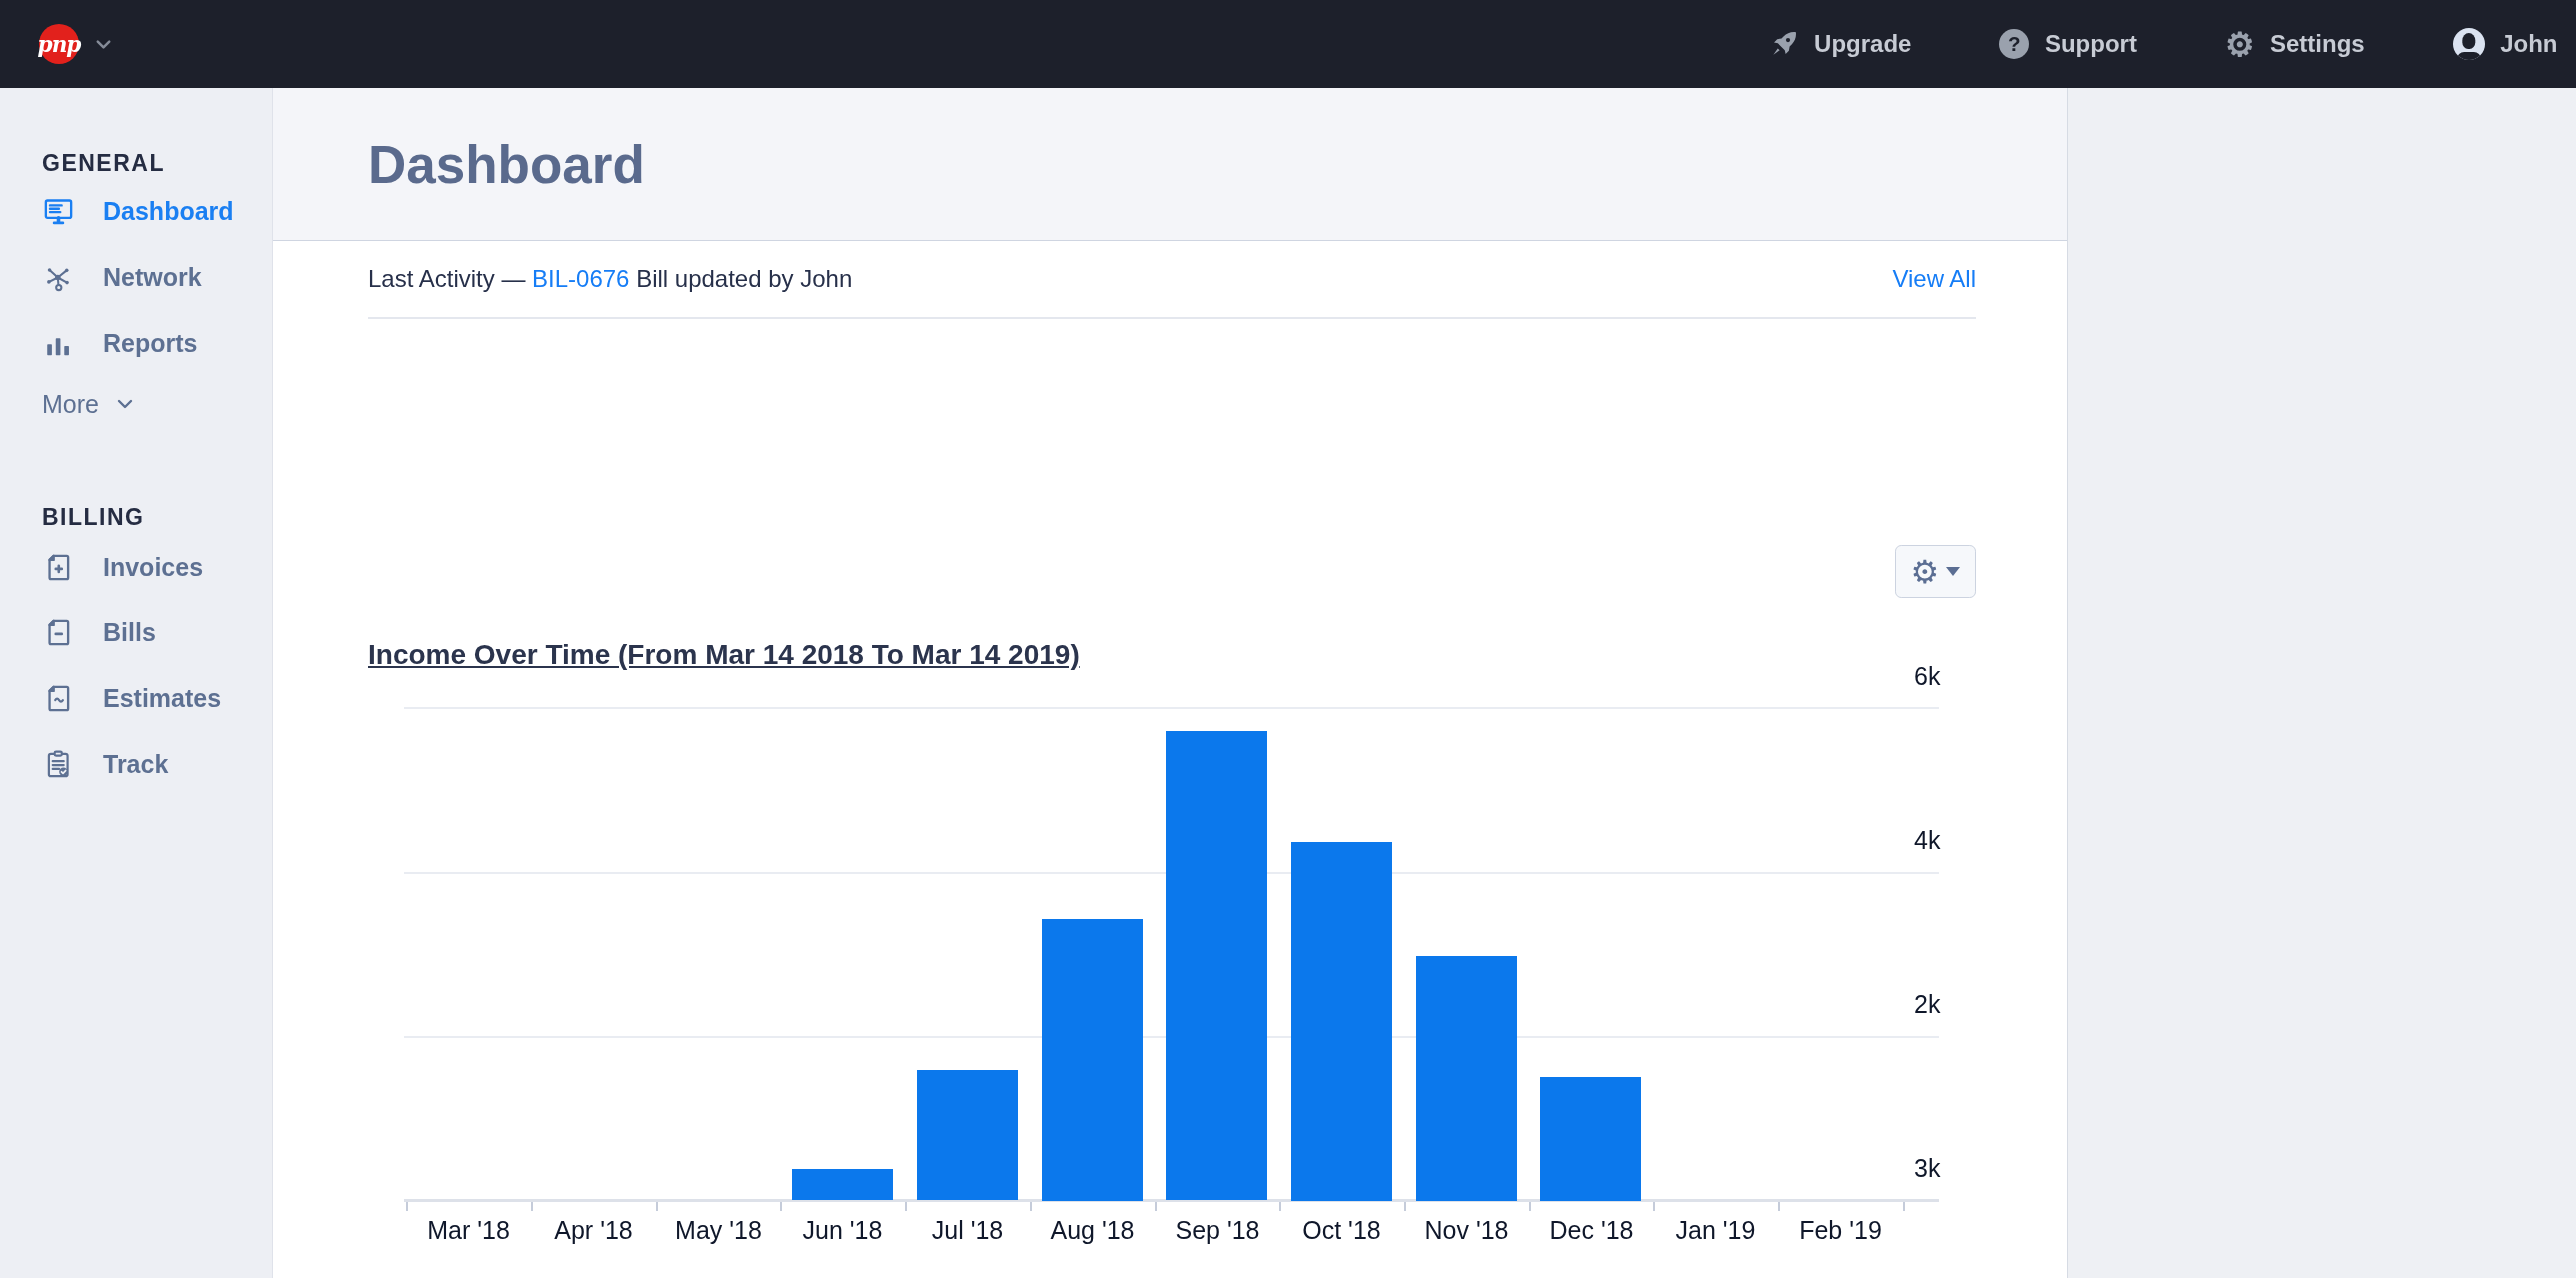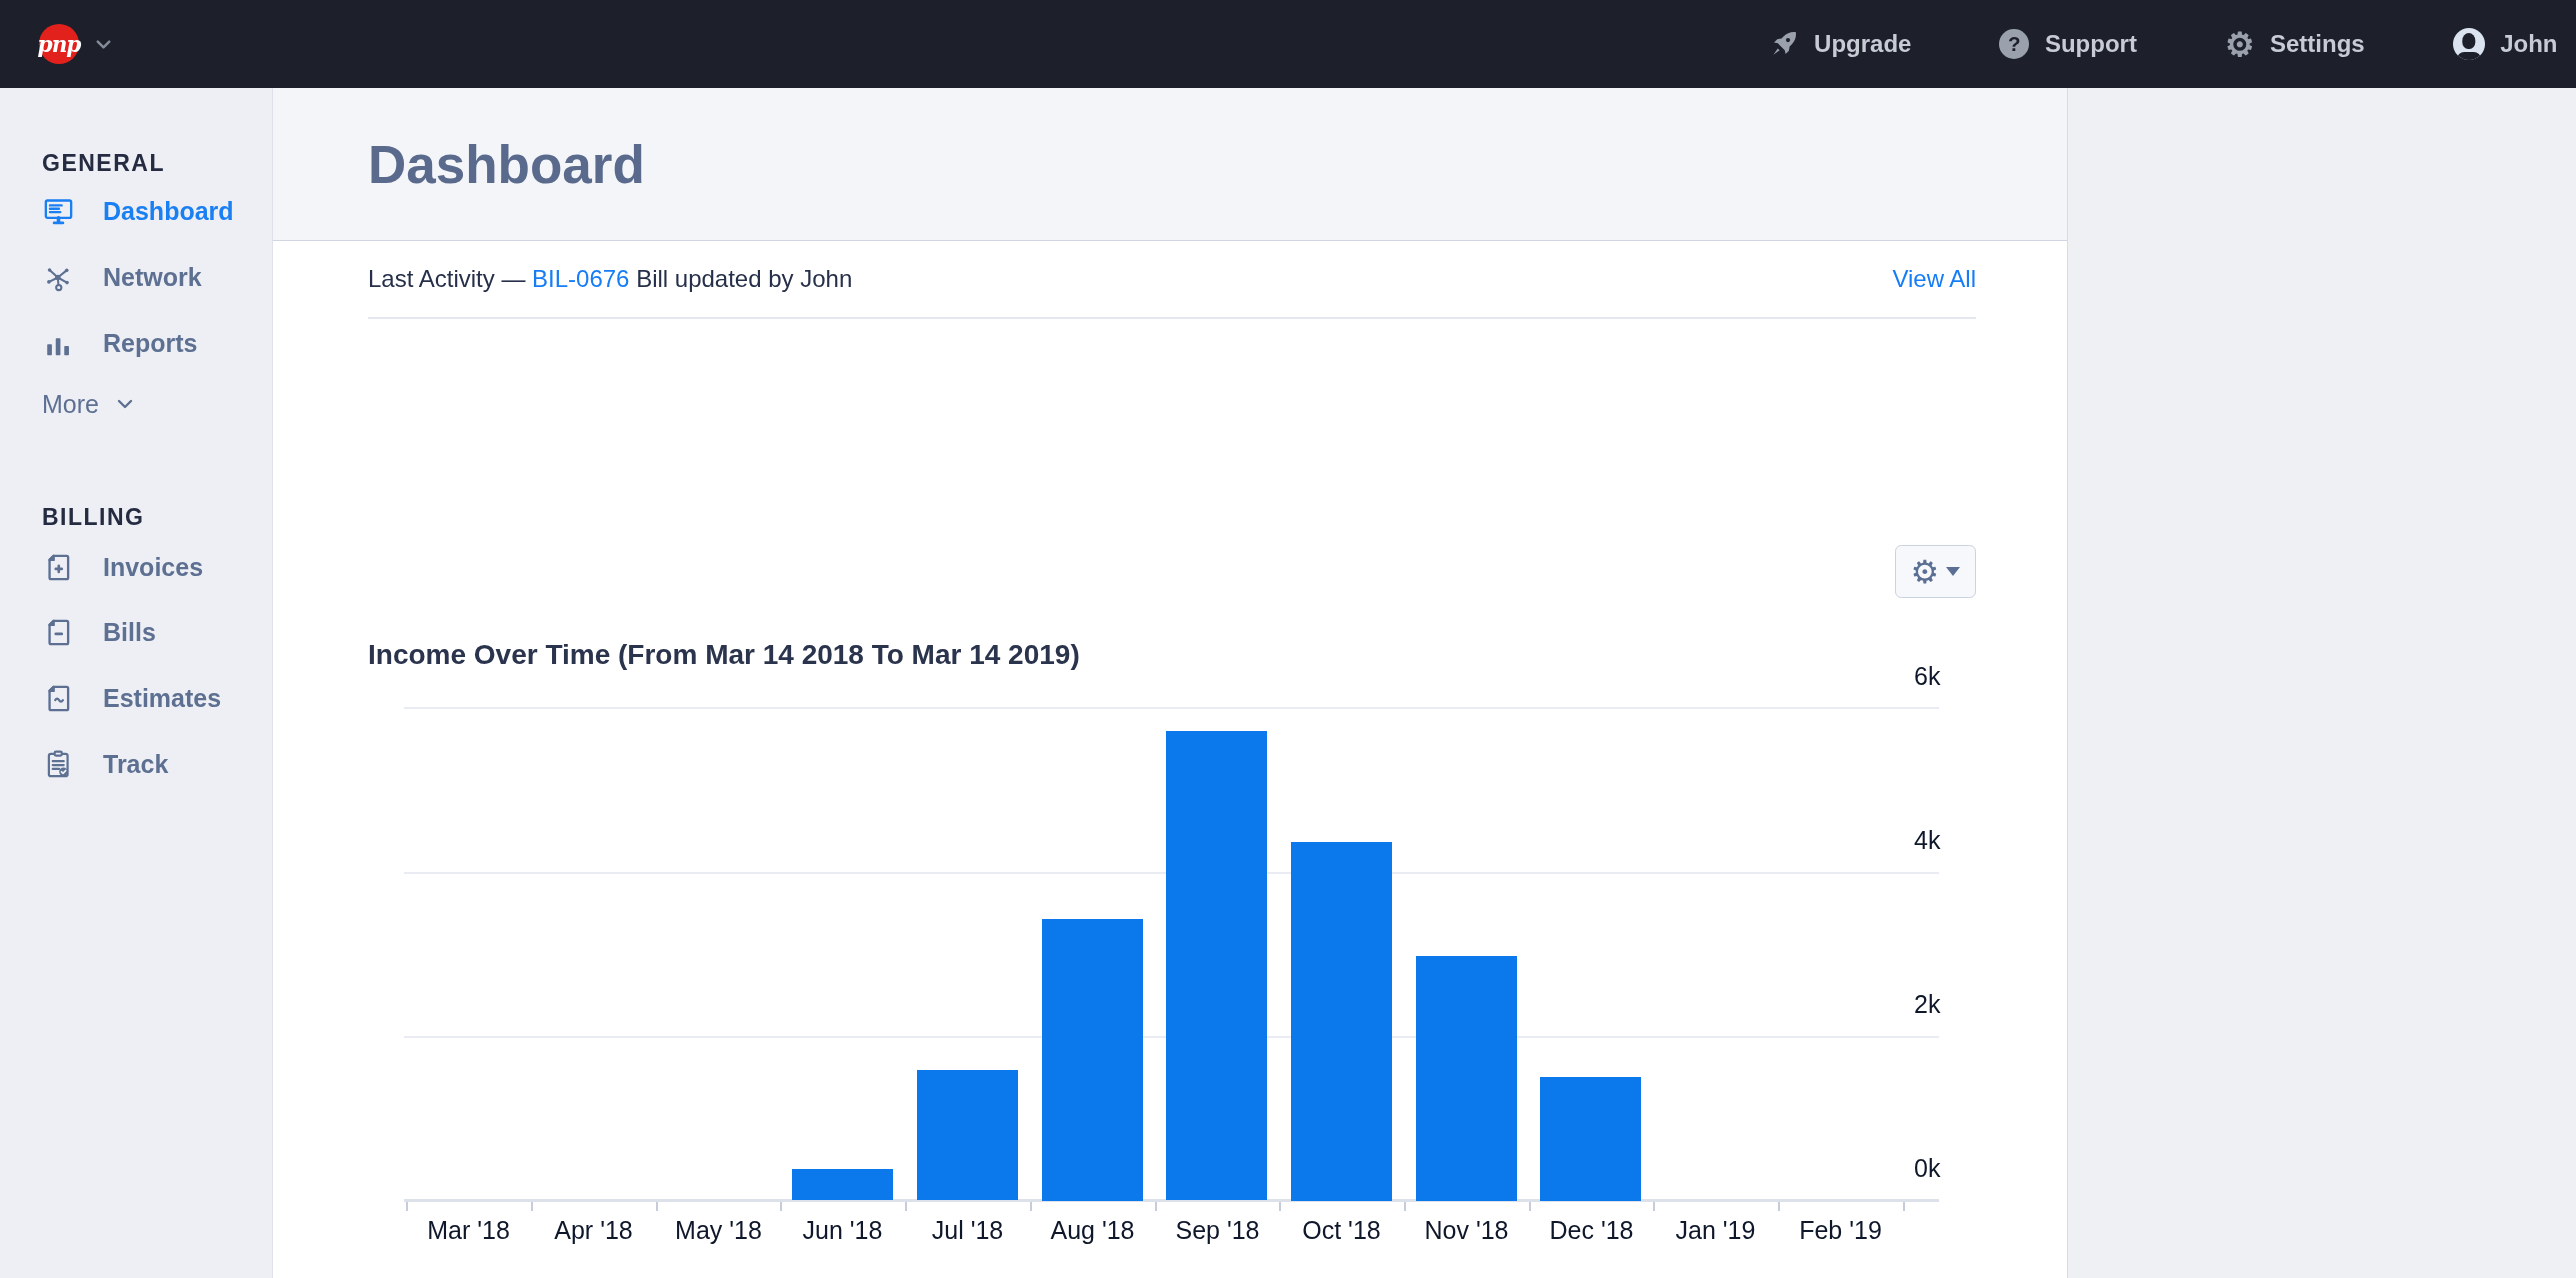--- a/index.html
+++ b/index.html
@@ -71,21 +71,21 @@
     background:#0c7ff2; border-radius:6.2px; color:#ffffff; font-size:26px;
     font-weight:700; display:flex; align-items:center; justify-content:center;
     cursor:pointer; }
   .tab-plain { position:absolute; top:0; height:81px; width:124px;
     display:flex; align-items:center; justify-content:center; font-size:26px;
     font-weight:700; color:#232b44; cursor:pointer; }
   .tab-eur { left:227px; } .tab-gbp { left:417px; }
 
   
   .chart-title { position:absolute; left:95px; top:540px; height:54px;
-    display:flex; align-items:center; font-size:28px; font-weight:700; color:#2b344d; }
+    display:flex; align-items:center; font-size:28px; font-weight:700; color:#2b344d;text-decoration:underline; }
   .gear-btn { position:absolute; left:1622px; top:457px; width:81px; height:53px;
     background:#f6f8fb; border:1.5px solid #ccd3e0; border-radius:6.2px;
     display:flex; align-items:center; justify-content:center; gap:7.2px; cursor:pointer; }
   .gear-glyph { font-size:32px; color:#5b6e93; line-height:1; }
   .gear-caret { width:0; height:0; border-left:7.2px solid transparent;
     border-right:7.2px solid transparent; border-top:9.3px solid #5b6e93; }
 
   
   .plot { position:absolute; left:0; top:0; width:100%; height:100%; }
   .gridline { position:absolute; height:2.1px; background:#e9ecf2; }
@@ -274,21 +274,21 @@
 
   <div class="chart-title">Income Over Time (From Mar 14 2018 To Mar 14 2019)</div>
 
   <div class="gear-btn">
     <span class="gear-glyph">⚙</span>
     <span class="gear-caret"></span>
   </div>
 
   <div class="plot" id="plot">
       <div class="baseline" style="left: 131px; width: 1535px; top: 1111px;"></div>
-      <div class="ylab" style="left: 1641px; top: 1066px;">0k</div>
+      <div class="ylab" style="left: 1641px; top: 1066px;">3k</div>
       <div class="gridline" style="left: 131px; width: 1535px; top: 948px;"></div>
       <div class="ylab" style="left: 1641px; top: 902px;">2k</div>
       <div class="gridline" style="left: 131px; width: 1535px; top: 784px;"></div>
       <div class="ylab" style="left: 1641px; top: 738px;">4k</div>
       <div class="gridline" style="left: 131px; width: 1535px; top: 619px;"></div>
       <div class="ylab" style="left: 1641px; top: 574px;">6k</div>
       <div class="xtick" style="left: 133px; top: 1114px;"></div>
       <div class="xtick" style="left: 258px; top: 1114px;"></div>
       <div class="xtick" style="left: 383px; top: 1114px;"></div>
       <div class="xtick" style="left: 507px; top: 1114px;"></div>

